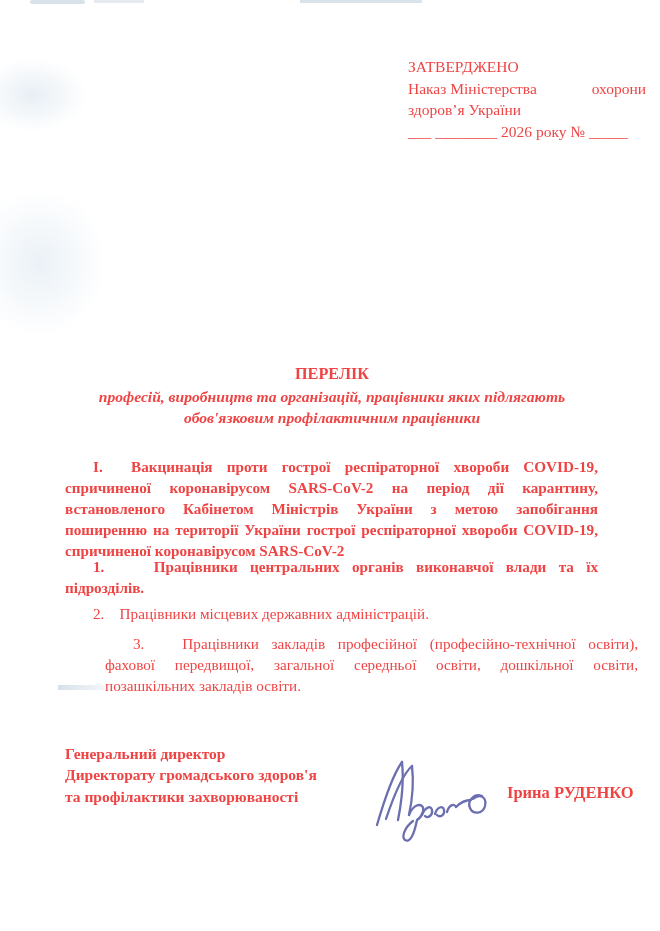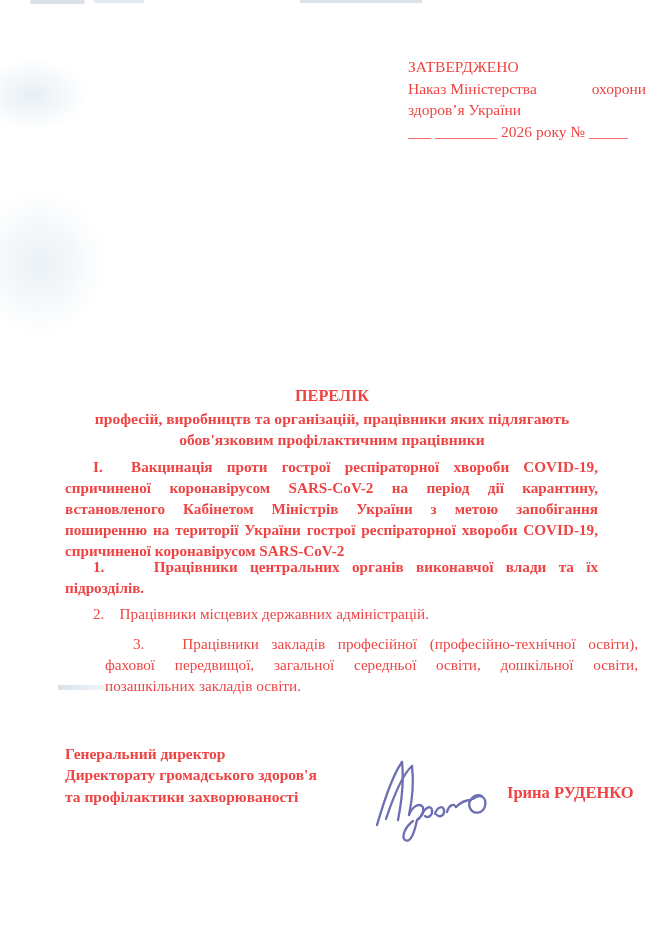--- a/index.html
+++ b/index.html
@@ -29,24 +29,24 @@
   .approval {
     position: absolute; left: 408px; top: 56px; width: 238px;
     font-size: 15.5px; line-height: 21.5px;
   }
   .approval .row-justify { display: flex; justify-content: space-between; text-align: right; }
   .approval .nowrap { white-space: nowrap; }
 
   
   .title-block {
     position: absolute; left: 62px; top: 364px; width: 540px;
-    text-align: center; font-weight: bold; line-height: 21.6px; margin-top: 22px;
+    text-align: center; font-weight: bold; line-height: 21.6px;
   }
   .title-block .heading { font-size: 16.2px; }
-  .title-block .subtitle { font-size: 15.6px; }
+  .title-block .subtitle { font-size: 15.6px; font-style: italic; }
 
   
   .textblock { position: absolute; left: 65px; width: 533px; font-size: 15.2px; line-height: 21px; }
   .section-i { top: 457px; font-weight: bold; line-height: 20.9px; }
   .item-1 { top: 556px; font-weight: bold; }
   .item-2 { top: 603px; }
   .item-3 { top: 633px; margin-left: 40px; }
 
   .jline { text-align: justify; height: 21px; overflow: hidden; }
   .section-i .jline { height: 20.9px; }

